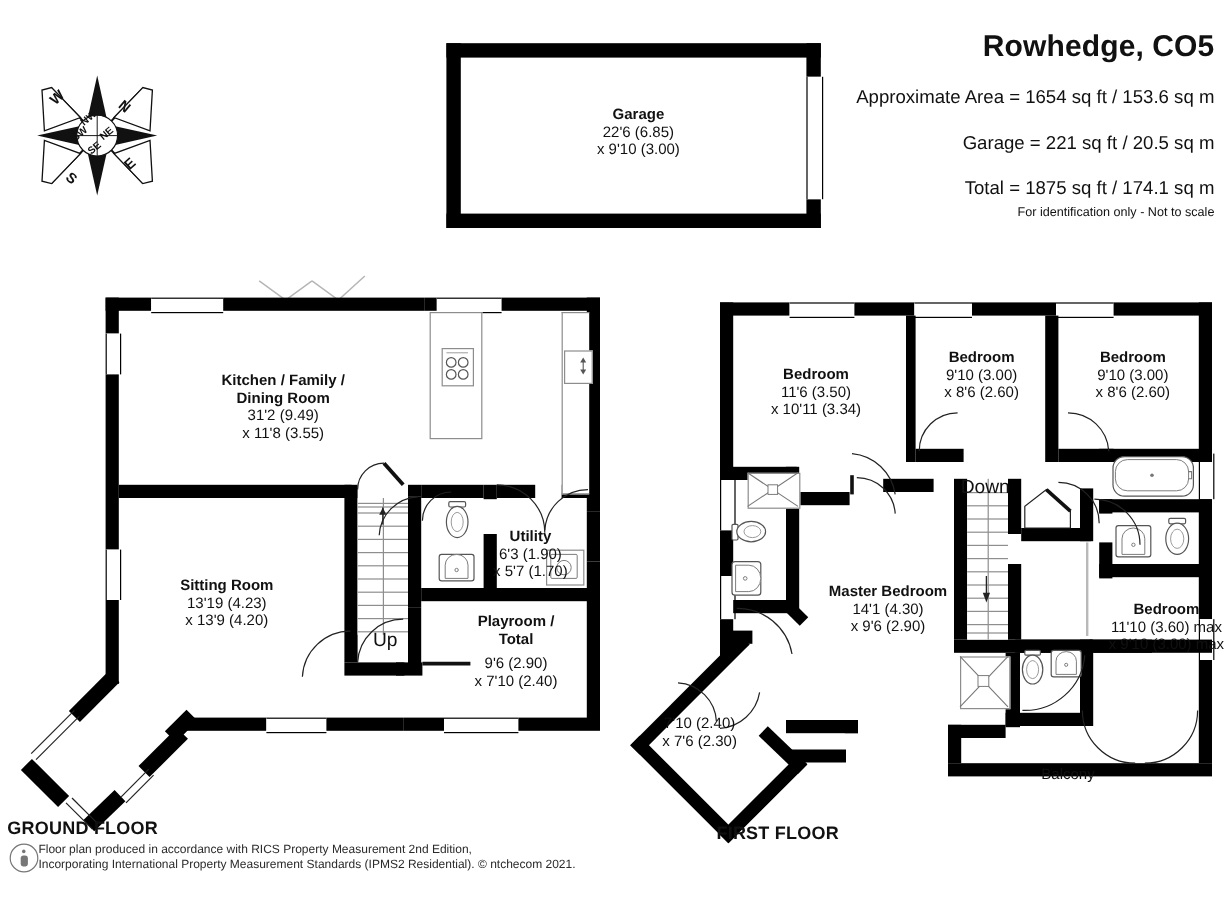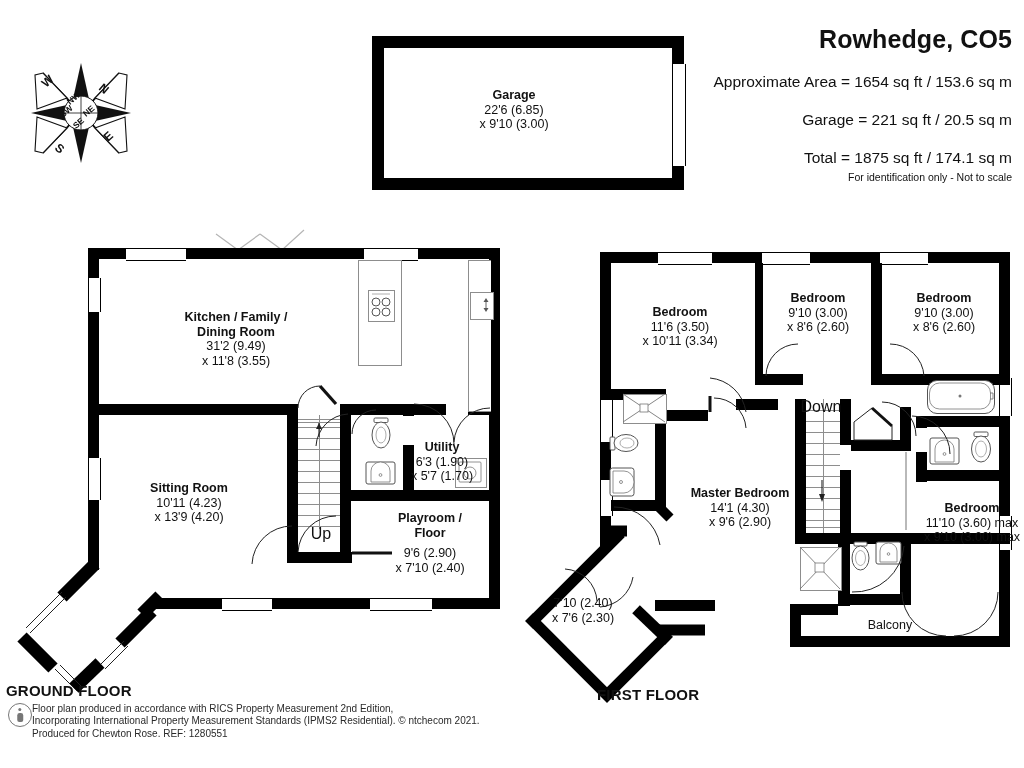--- a/index.html
+++ b/index.html
@@ -16,21 +16,21 @@
   #plan-title{font-size:25px;font-weight:bold;letter-spacing:.1px;line-height:1.1;}
   .hdr-line{font-size:15.5px;line-height:20px;margin-top:18px;}
   #hdr-note{font-size:10.5px;margin-top:3px;}
 
   
   .room-label{text-align:center;line-height:14.5px;white-space:nowrap;}
   .room-name{font-size:12.5px;font-weight:bold;}
   .room-dim{font-size:12.5px;font-weight:normal;}
   .floor-title{font-size:15px;font-weight:bold;letter-spacing:.2px;}
   .tiny-label{font-size:16px;}
-  .mid-label{font-size:12.5px;}
+  .mid-label{font-size:12.5px;margin-top:20px;}
 
   
   #footer-note{left:32px;top:703px;width:520px;font-size:10px;line-height:12.4px;color:#2a2a2a;}
   #footer-icon{left:8px;top:703px;width:22px;height:22px;border:1.4px solid #777;border-radius:50%;}
   #footer-icon .fi-dot{position:absolute;left:50%;top:3.5px;transform:translateX(-50%);
       width:3.4px;height:3.4px;border-radius:50%;background:#777;}
   #footer-icon .fi-body{position:absolute;left:50%;top:9px;transform:translateX(-50%);
       width:5.5px;height:9px;border-radius:2.4px 2.4px 2px 2px;background:#777;}
 
   
@@ -104,21 +104,21 @@
   </div>
 
   <div>
     <div class="abs wall" style="left:372px;top:36px;width:312px;height:12px;"></div>
     <div class="abs wall" style="left:372px;top:178px;width:312px;height:12px;"></div>
     <div class="abs wall" style="left:372px;top:36px;width:12px;height:154px;"></div>
     <div class="abs wall" style="left:672px;top:36px;width:12px;height:28px;"></div>
     <div class="abs wall" style="left:672px;top:166px;width:12px;height:24px;"></div>
 
     <div class="abs wwv" style="left:672px;top:64px;width:12px;height:102px;"></div>
-    <div class="room-label abs" style="left:444px;top:88px;width:140px;">
+    <div class="room-label abs" style="left:462px;top:88px;width:140px;">
       <div class="room-name">Garage</div>
       <div class="room-dim">22'6 (6.85)</div>
       <div class="room-dim">x 9'10 (3.00)</div>
     </div>
   </div>
 
   <div>
 
     <svg class="fxsvg" style="left:216px;top:228px;" width="100" height="26">
       <polyline points="0,6 22,22 44,6" fill="none" stroke="#b5b5b5" stroke-width="1.2"></polyline>
@@ -271,31 +271,31 @@
     </svg>
 
     <div class="room-label abs" style="left:136px;top:310px;width:200px;">
       <div class="room-name">Kitchen / Family /</div>
       <div class="room-name">Dining Room</div>
       <div class="room-dim">31'2 (9.49)</div>
       <div class="room-dim">x 11'8 (3.55)</div>
     </div>
     <div class="room-label abs" style="left:106px;top:481px;width:166px;">
       <div class="room-name">Sitting Room</div>
-      <div class="room-dim">10'11 (4.23)</div>
+      <div class="room-dim">13'19 (4.23)</div>
       <div class="room-dim">x 13'9 (4.20)</div>
     </div>
     <div class="room-label abs" style="left:386px;top:440px;width:112px;">
       <div class="room-name">Utility</div>
       <div class="room-dim">6'3 (1.90)</div>
       <div class="room-dim">x 5'7 (1.70)</div>
     </div>
     <div class="room-label abs" style="left:366px;top:511px;width:128px;">
       <div class="room-name">Playroom /</div>
-      <div class="room-name">Floor</div>
+      <div class="room-name">Total</div>
       <div class="room-dim" style="margin-top:6px;">9'6 (2.90)</div>
       <div class="room-dim">x 7'10 (2.40)</div>
     </div>
 
     <div class="abs floor-title" style="left:6px;top:682px;">GROUND FLOOR</div>
   </div>
 
   <div>
 
     <div class="abs wall" style="left:600px;top:252px;width:58px;height:11px;"></div>
@@ -522,16 +522,15 @@
     <div class="abs floor-title" style="left:597px;top:686px;">FIRST FLOOR</div>
   </div>
 
   <div class="abs" id="footer-icon">
     <div class="fi-dot"></div>
       <div class="fi-body"></div>
   </div>
   <div class="abs" id="footer-note">
     <div>Floor plan produced in accordance with RICS Property Measurement 2nd Edition,</div>
     <div>Incorporating International Property Measurement Standards (IPMS2 Residential).   © ntchecom 2021.</div>
-    <div>Produced for Chewton Rose.   REF: 1280551</div>
   </div>
 
 </div>
 
 </body></html>

